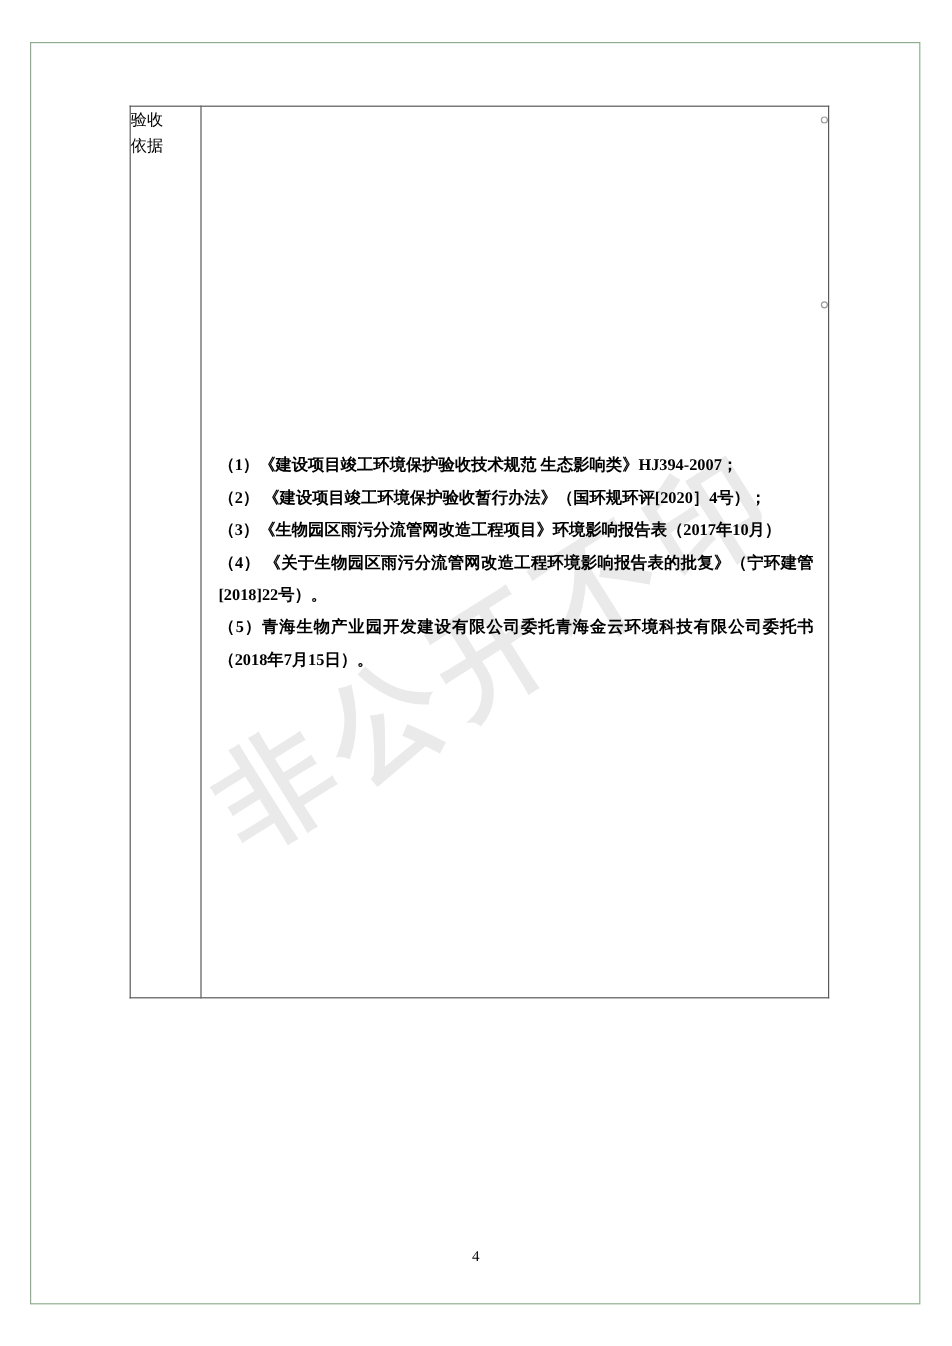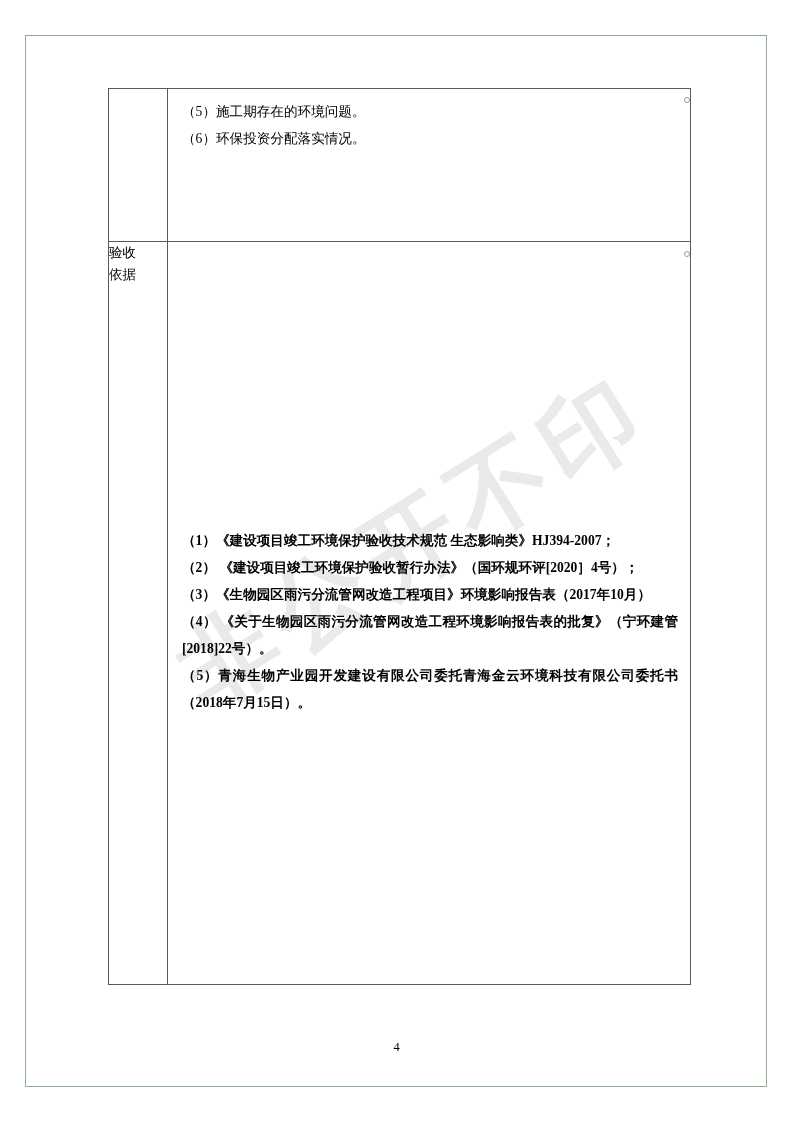--- a/index.html
+++ b/index.html
@@ -134,31 +134,20 @@
 <body>
 
 <div class="page">
 
   <div class="page-border"></div>
 
   <div class="watermark">非公开不印</div>
 
   <table class="doc-table">
     <tbody>
-        <tr class="row1">
-      <td class="col-label">
-        <div class="label-text"></div>
-      </td>
-      <td class="col-body row1-body">
-        <div class="cell-inner">
-          <p class="para">（5）施工期存在的环境问题。</p>
-          <p class="para">（6）环保投资分配落实情况。</p>
-        </div>
-      </td>
-    </tr>
     <tr class="row2">
       <td class="col-label">
         <div class="label-text">验收</div>
         <div class="label-text">依据</div>
       </td>
       <td class="col-body row2-body">
         <div class="cell-inner">
           <p class="para">（1）《建设项目竣工环境保护验收技术规范 生态影响类》HJ394-2007；</p>
           <p class="para">（2） 《建设项目竣工环境保护验收暂行办法》（国环规环评[2020］4号）；</p>
           <p class="para">（3）《生物园区雨污分流管网改造工程项目》环境影响报告表（2017年10月）</p>

